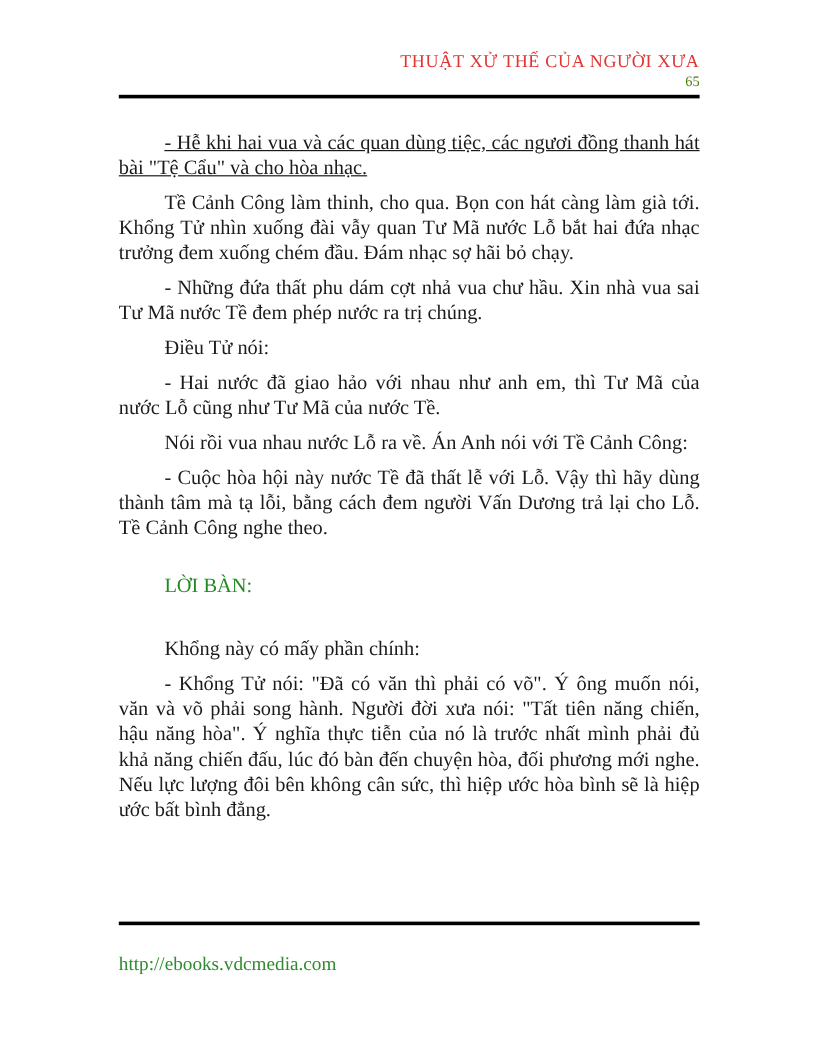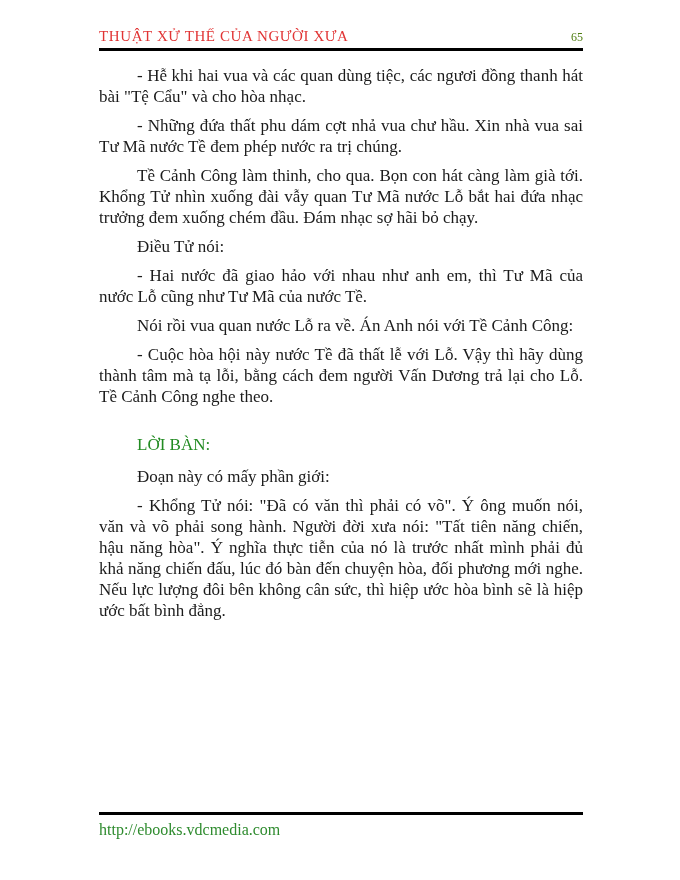--- a/index.html
+++ b/index.html
@@ -19,23 +19,24 @@
   .content {
     position: absolute;
     left: 99px;
     top: 0;
     width: 484px;
   }
   .header {
     display: flex;
     justify-content: space-between;
     align-items: flex-end;
-    padding-top: 28px;
+    padding-top: 44px;
     padding-bottom: 3px;
     border-bottom: 3px solid #000000;
+    flex-direction: column;
   }
   .header .title {
     font-size: 15px;
     letter-spacing: 0.6px;
     color: #e13434;
     white-space: nowrap;
   }
   .header .pagenum {
     font-size: 12px;
     color: #4d7c0f;
@@ -44,36 +45,37 @@
     margin-top: 8px;
     font-size: 17px;
     line-height: 21px;
     text-align: justify;
   }
   .body-text p {
     margin: 8px 0 0 0;
     text-indent: 38px;
   }
   .body-text p.first {
-    margin-top: 14px;
+    margin-top: 26px;
+    text-decoration: underline;
   }
   .section-heading {
-    margin: 27px 0 11px 0;
+    margin: 27px 0 32px 0;
     text-indent: 38px;
     font-size: 17px;
     line-height: 21px;
     color: #228b22;
   }
   .footer {
     position: absolute;
     left: 99px;
     right: 97px;
-    top: 812px;
+    top: 768px;
     border-top: 3px solid #000000;
-    padding-top: 6px;
+    padding-top: 24px;
   }
   .footer .url {
     font-size: 16px;
     color: #2e8b2e;
     text-decoration: none;
   }
 </style>
 </head>
 <body>
 
@@ -82,30 +84,30 @@
 
     <div class="header">
       <span class="title">THUẬT XỬ THẾ CỦA NGƯỜI XƯA</span>
       <span class="pagenum">65</span>
     </div>
     
     <span></span>
 
     <div class="body-text">
       <p class="first">- Hễ khi hai vua và các quan dùng tiệc, các ngươi đồng thanh hát bài "Tệ Cẩu" và cho hòa nhạc.</p>
+      <p>Tề Cảnh Công làm thinh, cho qua. Bọn con hát càng làm già tới. Khổng Tử nhìn xuống đài vẫy quan Tư Mã nước Lỗ bắt hai đứa nhạc trưởng đem xuống chém đầu. Đám nhạc sợ hãi bỏ chạy.</p>
       <p>- Những đứa thất phu dám cợt nhả vua chư hầu. Xin nhà vua sai Tư Mã nước Tề đem phép nước ra trị chúng.</p>
-      <p>Tề Cảnh Công làm thinh, cho qua. Bọn con hát càng làm già tới. Khổng Tử nhìn xuống đài vẫy quan Tư Mã nước Lỗ bắt hai đứa nhạc trưởng đem xuống chém đầu. Đám nhạc sợ hãi bỏ chạy.</p>
       <p>Điều Tử nói:</p>
       <p>- Hai nước đã giao hảo với nhau như anh em, thì Tư Mã của nước Lỗ cũng như Tư Mã của nước Tề.</p>
-      <p>Nói rồi vua quan nước Lỗ ra về. Án Anh nói với Tề Cảnh Công:</p>
+      <p>Nói rồi vua nhau nước Lỗ ra về. Án Anh nói với Tề Cảnh Công:</p>
       <p>- Cuộc hòa hội này nước Tề đã thất lễ với Lỗ. Vậy thì hãy dùng thành tâm mà tạ lỗi, bằng cách đem người Vấn Dương trả lại cho Lỗ. Tề Cảnh Công nghe theo.</p>
 
       <div class="section-heading">LỜI BÀN:</div>
 
-      <p>Đoạn này có mấy phần giới:</p>
+      <p>Khổng này có mấy phần chính:</p>
       <p>- Khổng Tử nói: "Đã có văn thì phải có võ". Ý ông muốn nói, văn và võ phải song hành. Người đời xưa nói: "Tất tiên năng chiến, hậu năng hòa". Ý nghĩa thực tiễn của nó là trước nhất mình phải đủ khả năng chiến đấu, lúc đó bàn đến chuyện hòa, đối phương mới nghe. Nếu lực lượng đôi bên không cân sức, thì hiệp ước hòa bình sẽ là hiệp ước bất bình đẳng.</p>
     </div>
   </div>
 
   <div class="footer">
     <span></span>
     <a class="url">http://ebooks.vdcmedia.com</a>
   </div>
 </div>
 

